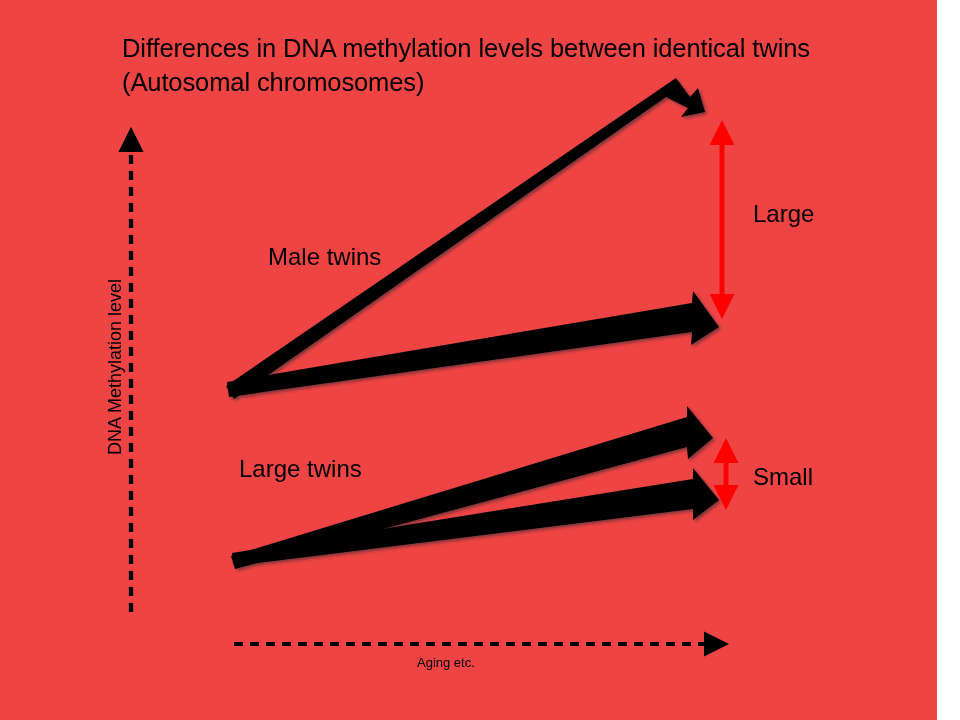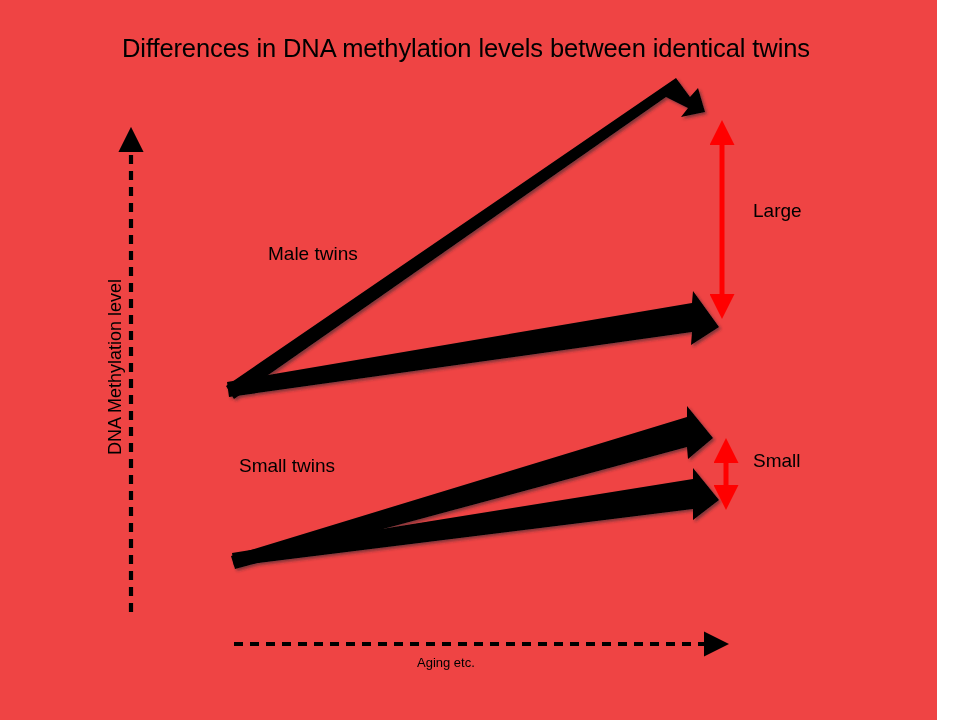--- a/index.html
+++ b/index.html
@@ -35,21 +35,21 @@
     font-weight: normal;
     letter-spacing: -0.1px;
   }
   .title-line {
     display: block;
     white-space: nowrap;
   }
   .label {
     position: absolute;
     color: #000000;
-    font-size: 19px;
+    font-size: 24px;
     white-space: nowrap;
   }
   #y-axis-label {
     position: absolute;
     left: -8px;
     top: 355px;
     width: 250px;
     text-align: center;
     transform: rotate(-90deg);
     transform-origin: 125px 12px;
@@ -61,29 +61,30 @@
     position: absolute;
     left: 417px;
     top: 655px;
     font-size: 13px;
     color: #000000;
     white-space: nowrap;
   }
   #label-male-twins { left: 232px; top: 243px; margin-left: 36px; }
   #label-female-twins { left: 239px; top: 455px; }
   #label-large { left: 753px; top: 200px; }
-  #label-small { left: 753px; top: 450px; }
+  #label-small { left: 753px; top: 463px; }
 </style>
 </head>
 <body>
 
 <div id="slide">
 
   <div class="title-block">
     <span class="title-line">Differences in DNA methylation levels between identical twins</span>
+    <span class="title-line">(Autosomal chromosomes)</span>
   </div>
 
   <svg id="diagram-svg" viewBox="0 0 960 720">
     <defs>
       <marker id="dash-arrowhead" markerWidth="6" markerHeight="6" refX="1.2" refY="3" orient="auto" markerUnits="strokeWidth">
         <path d="M0,0 L6,3 L0,6 Z" fill="#000000"></path>
       </marker>
       <marker id="red-arrowhead-end" markerWidth="5" markerHeight="5" refX="2.4" refY="2.5" orient="auto" markerUnits="strokeWidth">
         <path d="M0,0 L5,2.5 L0,5 Z" fill="#FF0000"></path>
       </marker>
@@ -117,19 +118,19 @@
 
     <line x1="726" y1="451" x2="726" y2="497" stroke="#FF0000" stroke-width="5" marker-start="url(#red-arrowhead-start)" marker-end="url(#red-arrowhead-end)"></line>
   </svg>
 
   <div id="y-axis-label" class="axis-label">DNA Methylation level</div>
 
   <div id="x-axis-label" class="axis-label">Aging etc.</div>
 
   <div id="label-male-twins" class="label">Male twins</div>
 
-  <div id="label-female-twins" class="label">Small twins</div>
+  <div id="label-female-twins" class="label">Large twins</div>
 
   <div id="label-large" class="label">Large</div>
 
   <div id="label-small" class="label">Small</div>
 
 </div>
 
 </body></html>

